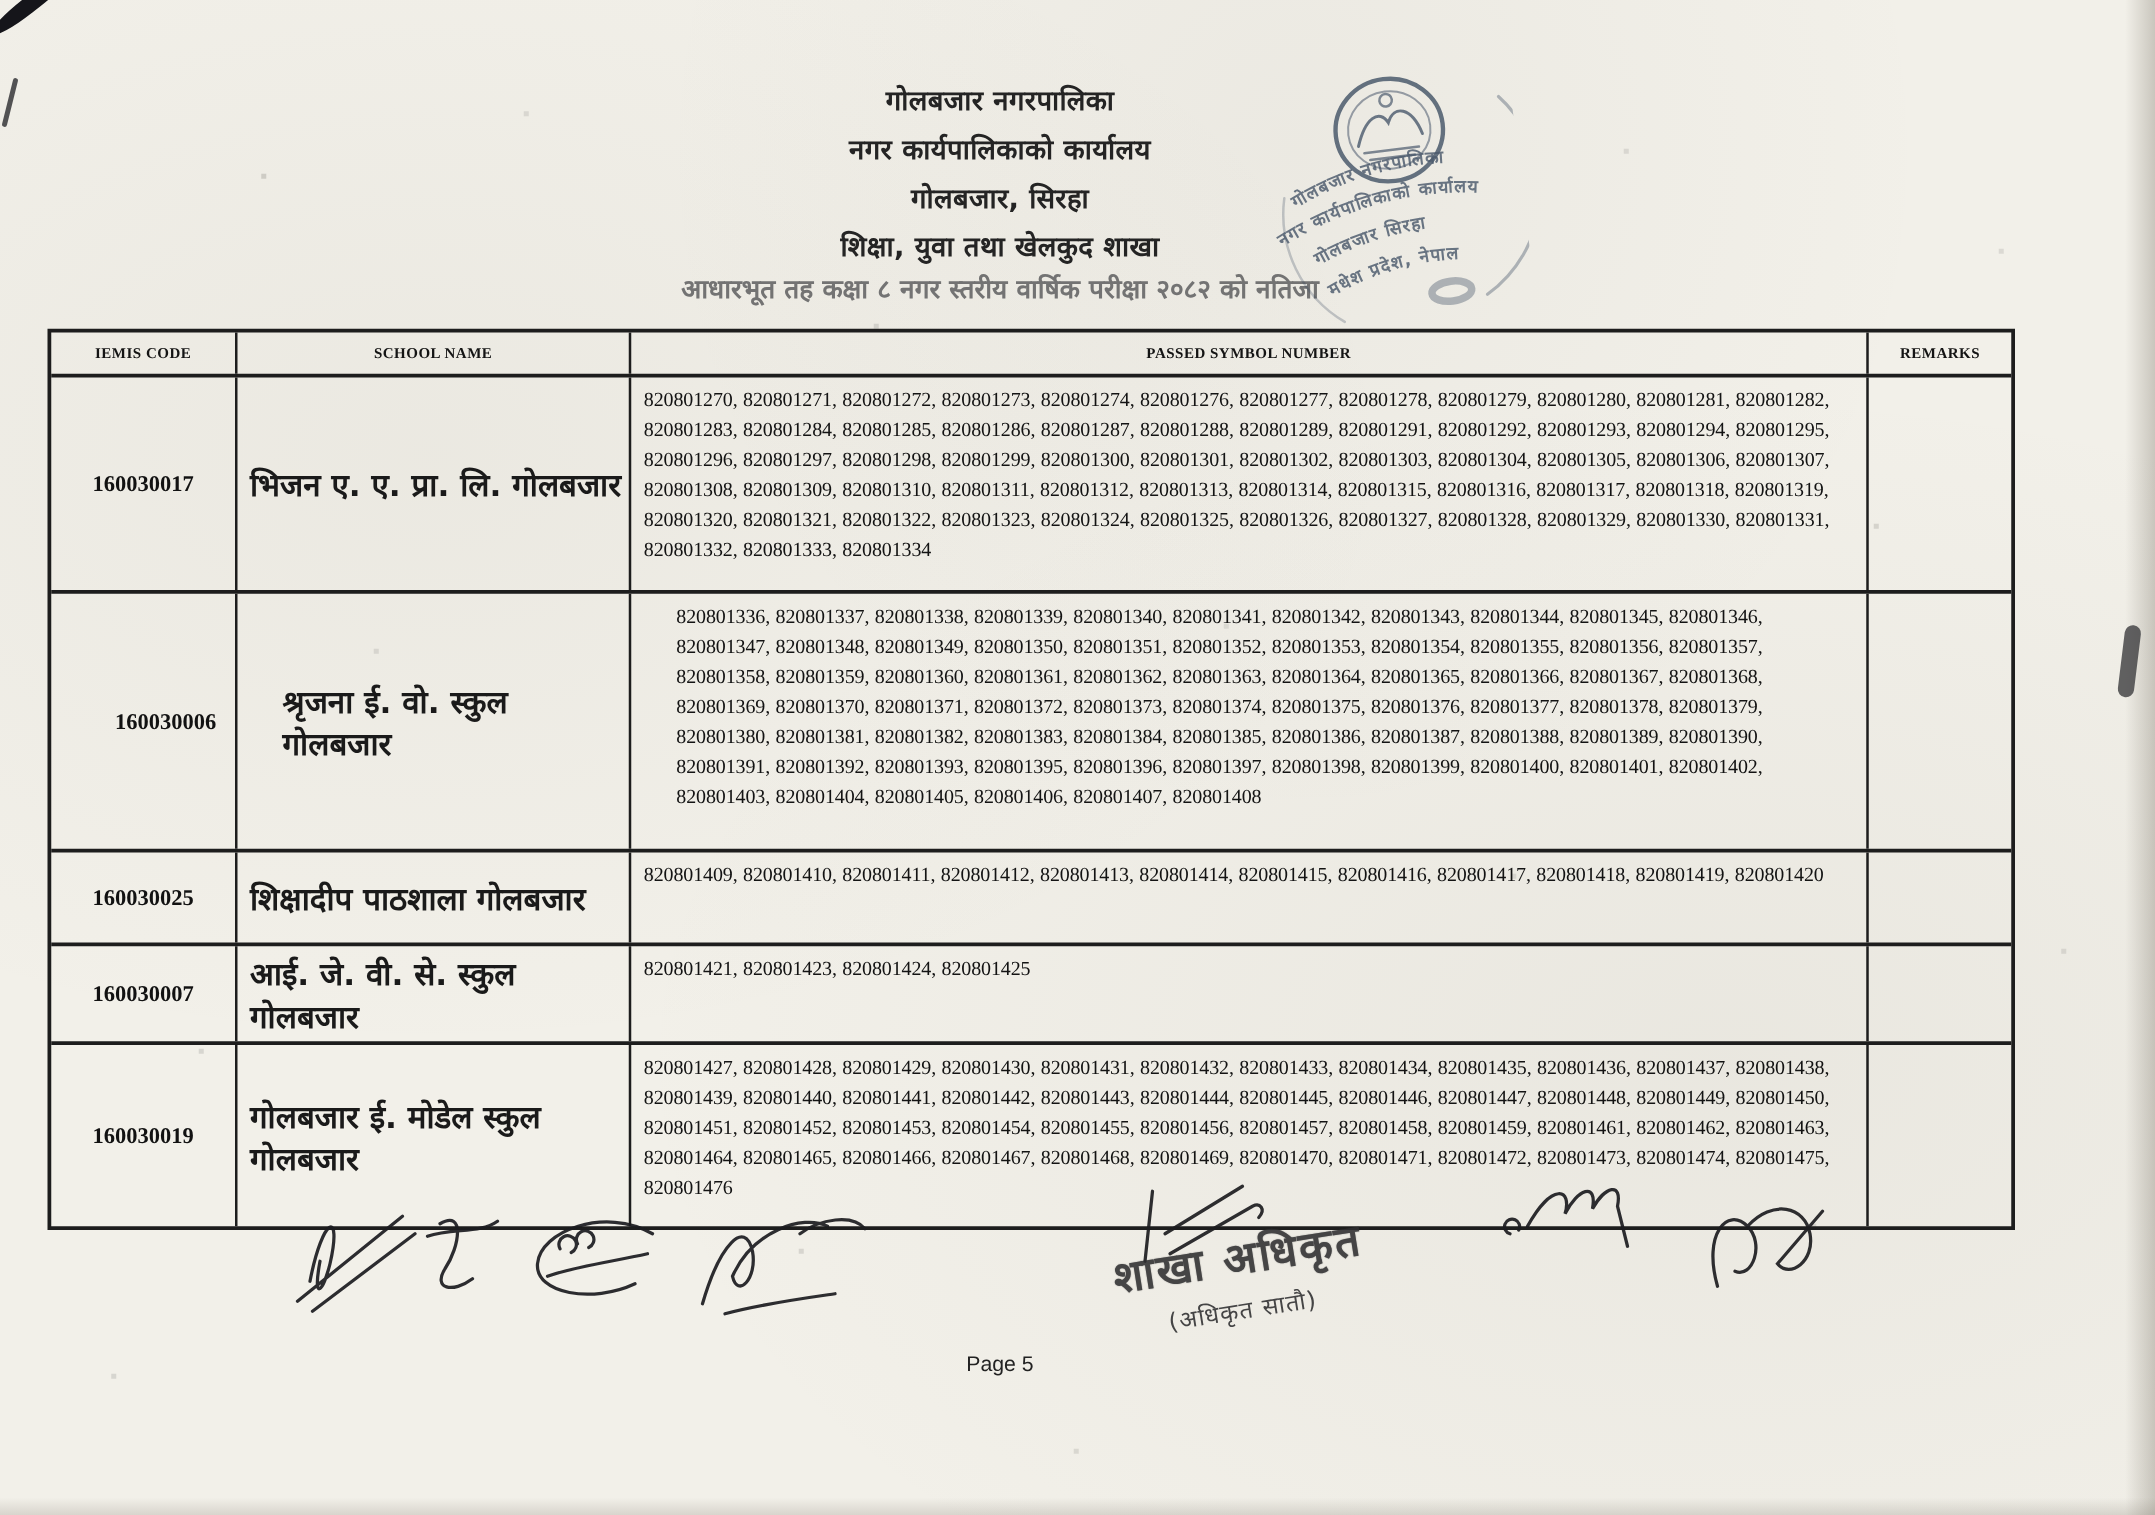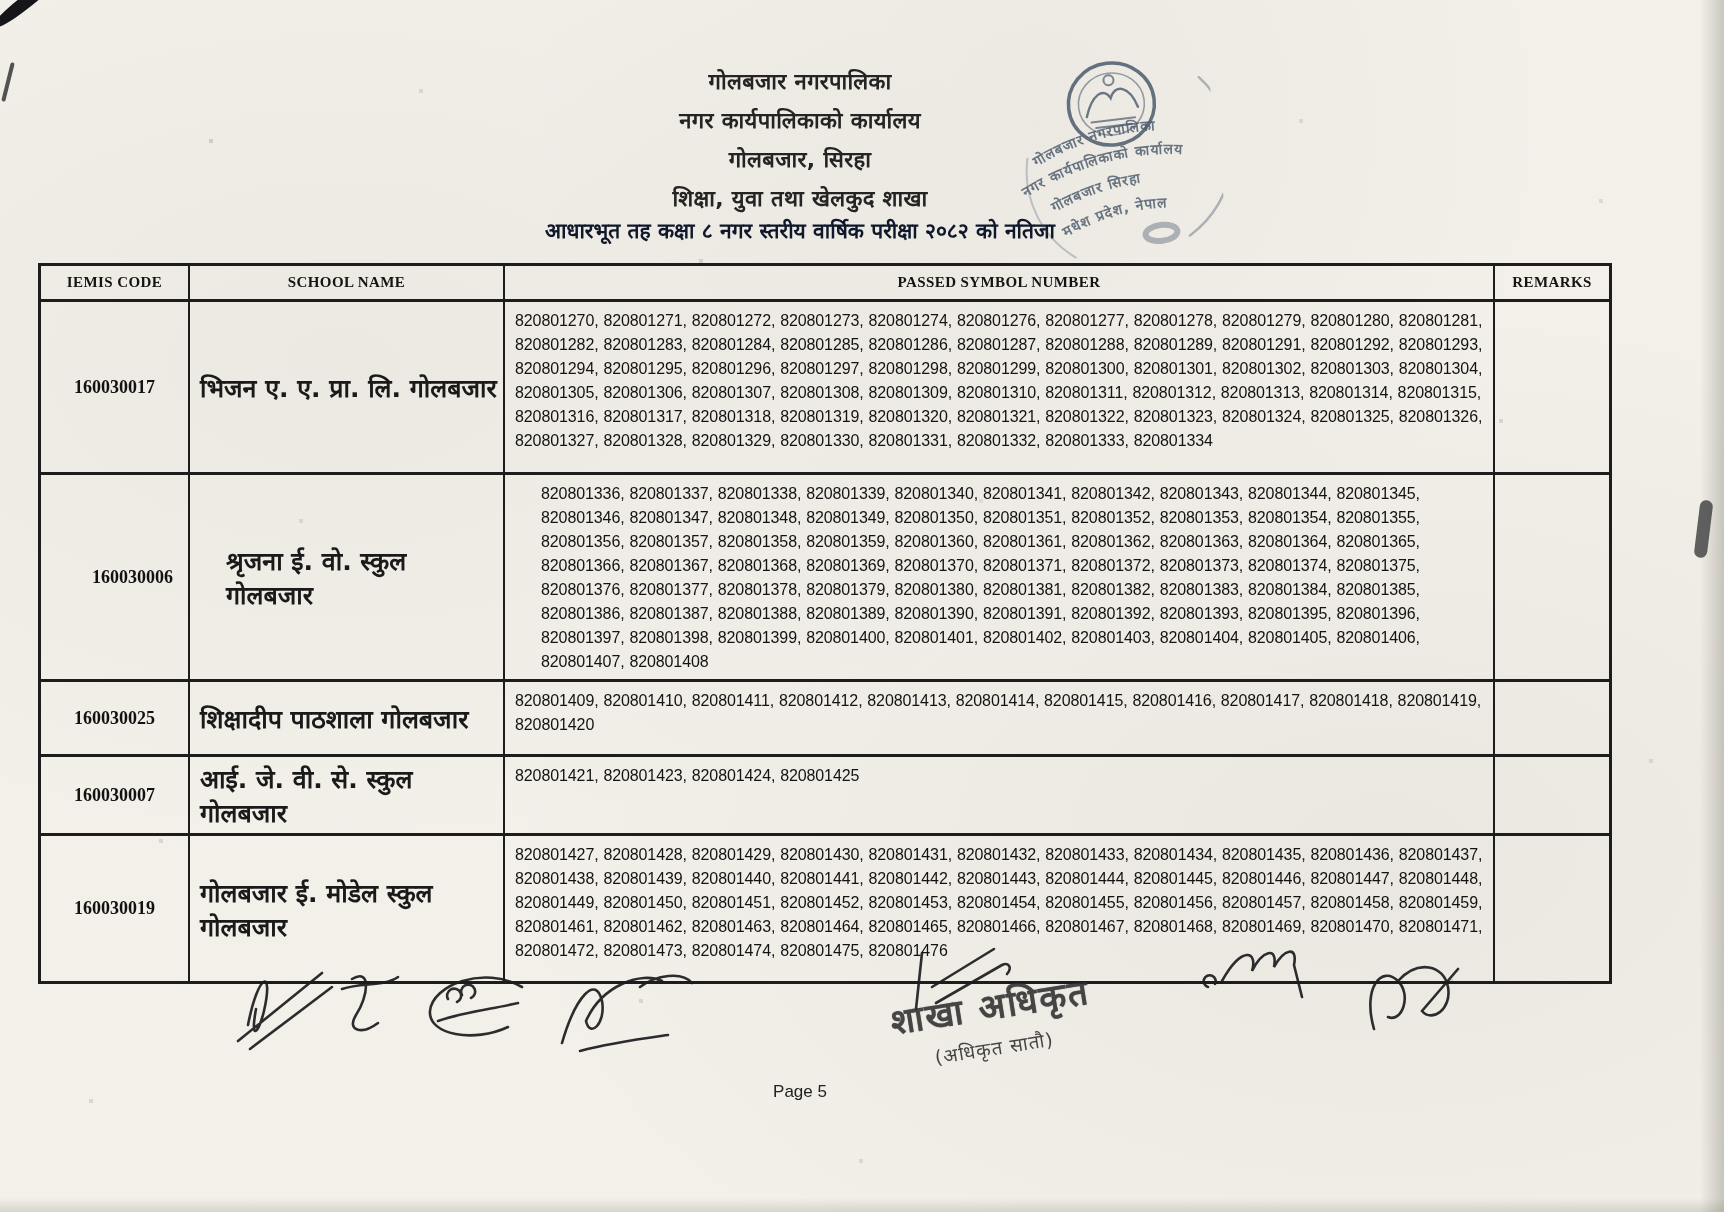--- a/index.html
+++ b/index.html
@@ -36,35 +36,35 @@
   .right-smudge { position:absolute; left:1697px; top:500px; width:13px; height:58px;
     background:#3c3c3e; opacity:.8; border-radius:7px; transform:rotate(7deg); }
   .bottom-shade { position:absolute; left:0; bottom:0; width:100%; height:14px;
     background:linear-gradient(to bottom, rgba(0,0,0,0), rgba(95,88,75,.18)); }
 
   
   .doc-header { position:absolute; top:62px; left:0; width:1600px; text-align:center; }
   .doc-header .hline { font-family:"DejaVu Sans", sans-serif; font-size:22px; font-weight:bold;
     color:#242424; line-height:39px; letter-spacing:.3px; }
   .doc-subtitle { position:absolute; top:216px; left:0; width:1600px; text-align:center;
-    font-family:"DejaVu Sans", sans-serif; font-size:21px; font-weight:bold; color:#0f172a; }
+    font-family:"DejaVu Sans", sans-serif; font-size:21px; font-weight:bold; color:#737373; }
 
   
   .seal { position:absolute; left:1012px; top:52px; width:206px; height:212px;
     transform:rotate(-7deg); opacity:.88; }
 
   
   .rtable { position:absolute; left:38px; top:263px; width:1574px;
     border:3px solid #1d1d1d; }
   .trow { display:grid; grid-template-columns:147px 315px 990px 1fr; }
   .trow + .trow { border-top:3px solid #1d1d1d; }
-  .cell { border-left:2px solid #1d1d1d; min-width:0; }
+  .cell { border-left:2px solid #1d1d1d; min-width:0;font-family:Liberation Serif, serif; }
   .cell:first-child { border-left:none; }
   .thead .cell { display:flex; align-items:center; justify-content:center;
-    font-family:"Liberation Serif", serif; font-weight:bold; font-size:15px;
+    font-family:"Liberation Serif", serif; font-weight:bold; font-size:12px;
     letter-spacing:.4px; color:#141414; height:33px;text-align:right; }
   .iemis { display:flex; align-items:center; justify-content:center;
     font-family:"Liberation Serif", serif; font-weight:bold; font-size:18px; color:#121212; }
   .school { display:flex; align-items:center; padding:4px 6px 4px 10px;
     font-family:"DejaVu Sans", sans-serif; font-weight:bold; font-size:25px; color:#1a1a1a; }
   .symbols { padding:7px 10px 5px 10px; font-size:16px; line-height:24px;
     color:#131313; letter-spacing:-0.1px; word-spacing:.5px; }
   .remarks {}
   .r1 .cell { min-height:170px; }
   .r2 .cell { min-height:204px;padding-left:36px; }

